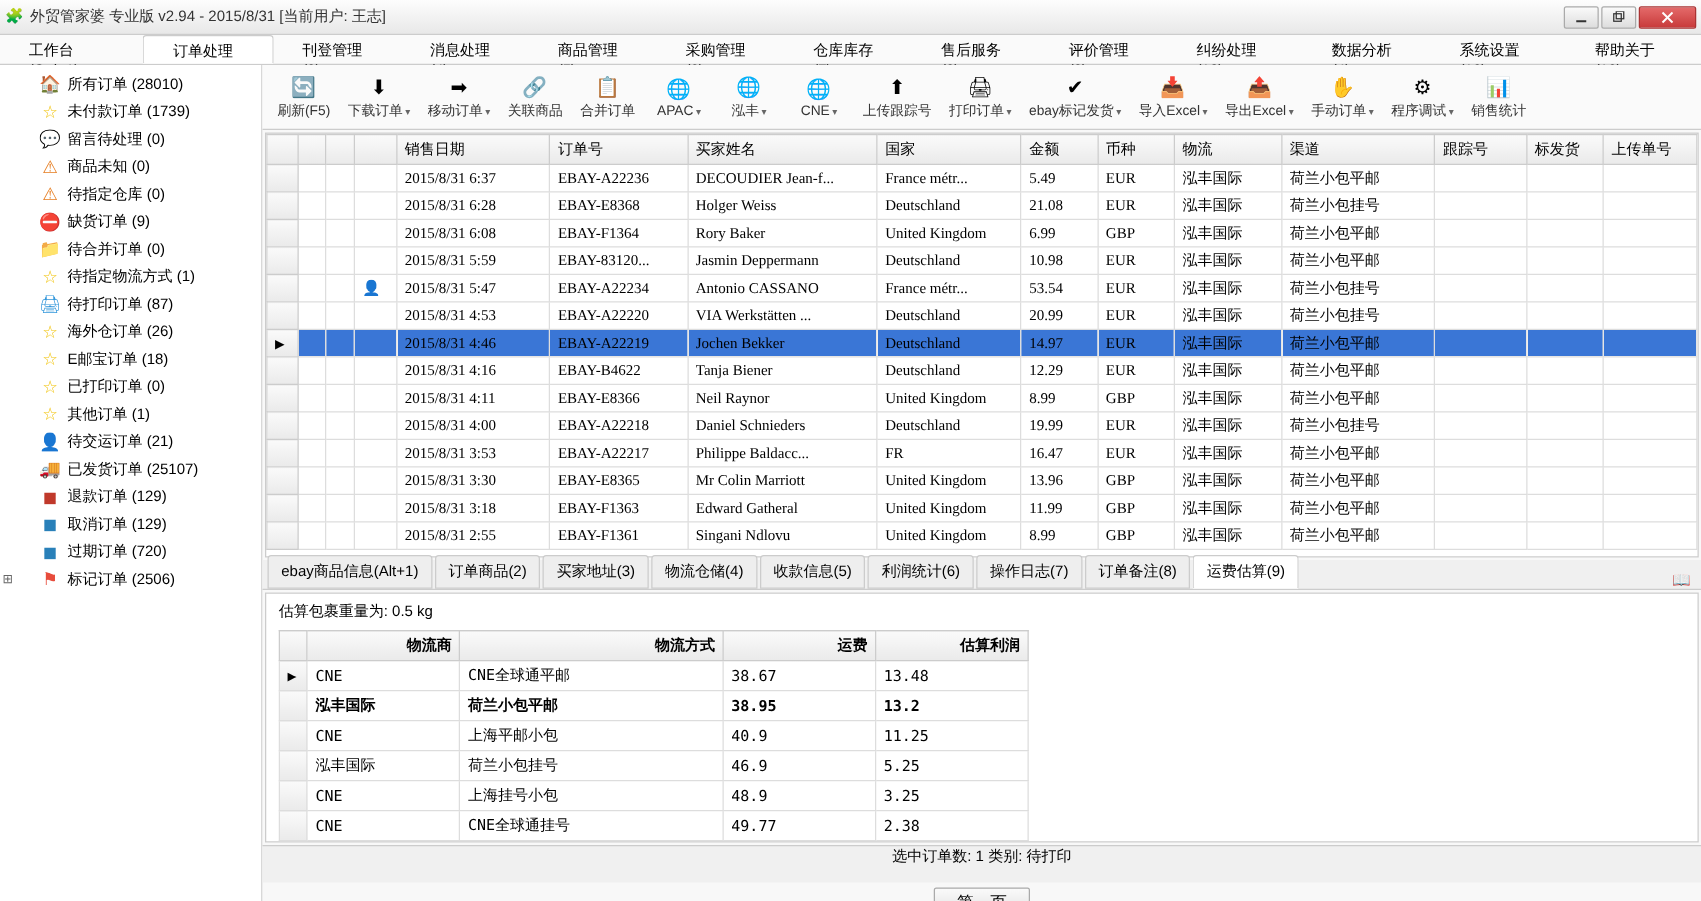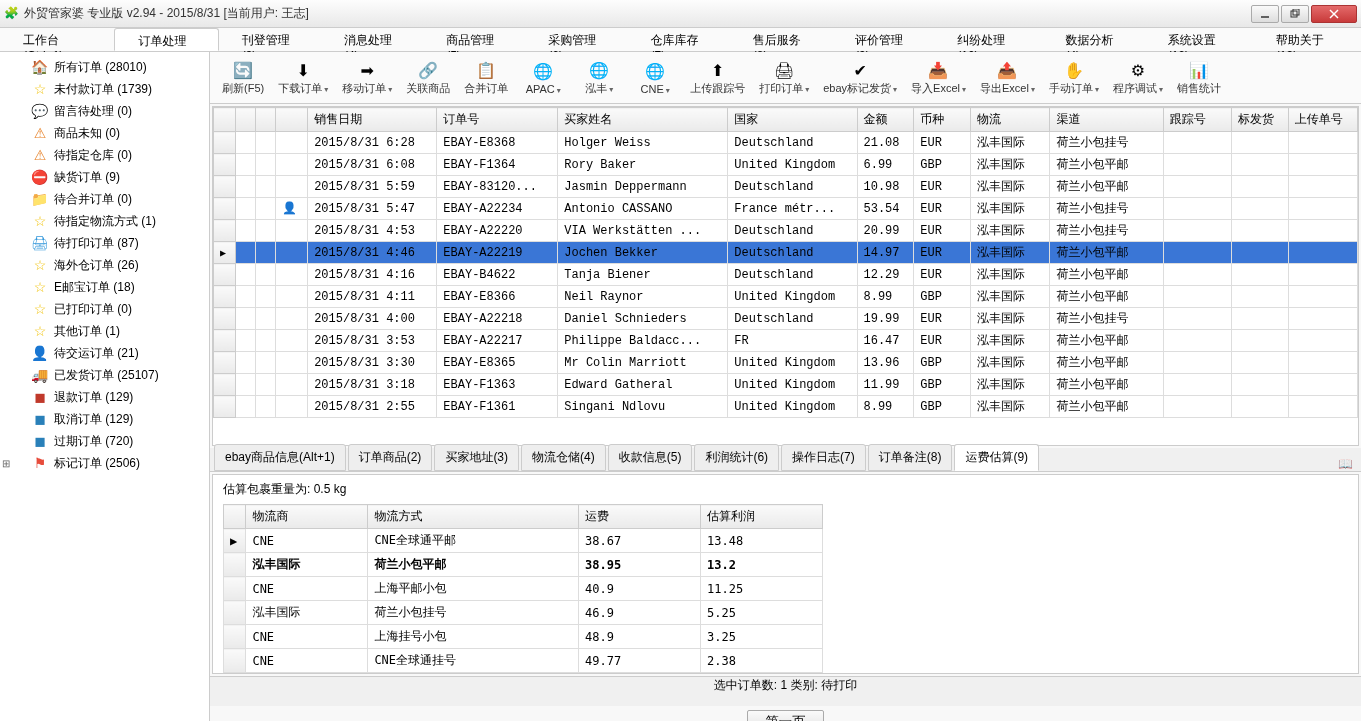--- a/index.html
+++ b/index.html
@@ -34,39 +34,39 @@
 
 
 .toolbar { height:52px; background:#fafafa; border-bottom:1px solid #ccc; display:flex; align-items:center; padding:0 6px; gap:2px; overflow:hidden;}
 .tbtn { display:flex; flex-direction:column; align-items:center; justify-content:center; padding:2px 6px; cursor:pointer; border-radius:3px; min-width:54px; white-space:nowrap;}
 .tbtn .ticon2{ width:22px;height:22px; display:flex;align-items:center;justify-content:center;font-size:16px;}
 .tbtn .tlabel{ font-size:11px; color:#333; white-space:nowrap;}
 .tbtn .dd{ font-size:8px; margin-left:2px; color:#666;}
 
 
 .grid-wrap { flex:1; overflow:auto; background:#fff; border:1px solid #ccc; margin:2px;}
-table.grid { border-collapse:collapse; width:100%; font-family:Liberation Mono, monospace; font-size:12px;}
+table.grid { border-collapse:collapse; width:100%; font-family:Liberation Serif, serif; font-size:12px;}
 table.grid th { background: linear-gradient(#fafafa,#eaeaea); border:1px solid #ccc; padding:3px 6px; text-align:left; font-weight:normal; height:22px; white-space:nowrap;}
 table.grid td { border:1px solid #ddd; padding:2px 6px; height:22px; white-space:nowrap; overflow:hidden; text-overflow:ellipsis;}
 table.grid tr.selected td { background:#3a76d6; color:#000000; }
 table.grid td.rowhdr, table.grid th.rowhdr{ background:linear-gradient(#fafafa,#eaeaea); width:18px; border:1px solid #ccc;}
 table.grid tr.selected td.rowhdr { background:linear-gradient(#fafafa,#eaeaea); color:#000;}
 .row-pointer{ font-size:10px;}
 
 
 .detail-tabs { height:24px; background:#f0f0f0; display:flex; align-items:flex-end; border-bottom:1px solid #ccc; padding-left:4px;}
 .dtab{ padding:4px 10px; border:1px solid #ccc; background:#eee; margin-right:2px; border-top-left-radius:3px; border-top-right-radius:3px; cursor:pointer; font-size:12px;}
 .dtab.active{ background:#fff; border-bottom:1px solid #fff;}
 .book-icon{ margin-left:auto; margin-right:8px; cursor:pointer;}
 
 
 .detail-panel{ height:200px; background:#fff; border:1px solid #ccc; margin:2px; display:flex; flex-direction:column;}
 .detail-panel .est-label{ padding:6px 10px;}
 table.ship { border-collapse:collapse; font-family:"SimSun",monospace; font-size:12px; width:600px; margin-left:10px;}
-table.ship th{ background: linear-gradient(#fafafa,#eaeaea); border:1px solid #ccc; padding:3px 6px; text-align:left; font-weight:normal;}
+table.ship th{ background: linear-gradient(#fafafa,#eaeaea); border:1px solid #ccc; padding:3px 6px; text-align:right; font-weight:bold;}
 table.ship td{ border:1px solid #ddd; padding:3px 6px;}
 table.ship tr.bold td{ font-weight:bold;}
 table.ship td.rowhdr,table.ship th.rowhdr{ background:linear-gradient(#fafafa,#eaeaea); width:18px;}
 
 
 .statusbar{ height:30px; background:#f0f0f0; border-top:1px solid #ccc; display:flex; align-items:center; padding:0 8px; gap:8px;flex-direction:column;}
 .statusbar .pagebtn{ padding:2px 18px; border:1px solid #aaa; background:linear-gradient(#fafafa,#e0e0e0); border-radius:2px; cursor:pointer;}
 .statusbar .pgsz{ padding:2px 8px; border:1px solid #aaa; background:#fafafa; border-radius:2px; cursor:pointer; font-size:11px;}
 .statusbar .pgsz.active{ background:linear-gradient(#d8e8f8,#b8d0e8); border-color:#7aa;}
 .spacer{flex:1;}
@@ -285,20 +285,37 @@
               <th style="width: 50px;">金额</th>
               <th style="width: 50px;">币种</th>
               <th style="width: 70px; margin-left: 29px;">物流</th>
               <th style="width: 100px;">渠道</th>
               <th style="width: 60px;">跟踪号</th>
               <th style="width: 50px;">标发货</th>
               <th style="width: 60px;">上传单号</th>
             </tr>
           </thead>
           <tbody>
+            <tr>
+              <td class="rowhdr"></td>
+              <td></td>
+              <td></td>
+              <td></td>
+              <td>2015/8/31 6:37</td>
+              <td>EBAY-A22236</td>
+              <td>DECOUDIER Jean-f...</td>
+              <td>France métr...</td>
+              <td>5.49</td>
+              <td>EUR</td>
+              <td>泓丰国际</td>
+              <td>荷兰小包平邮</td>
+              <td></td>
+              <td></td>
+              <td></td>
+            </tr>
             <tr>
               <td class="rowhdr"></td>
               <td></td>
               <td></td>
               <td></td>
               <td>2015/8/31 6:28</td>
               <td>EBAY-E8368</td>
               <td>Holger Weiss</td>
               <td>Deutschland</td>
               <td>21.08</td>

